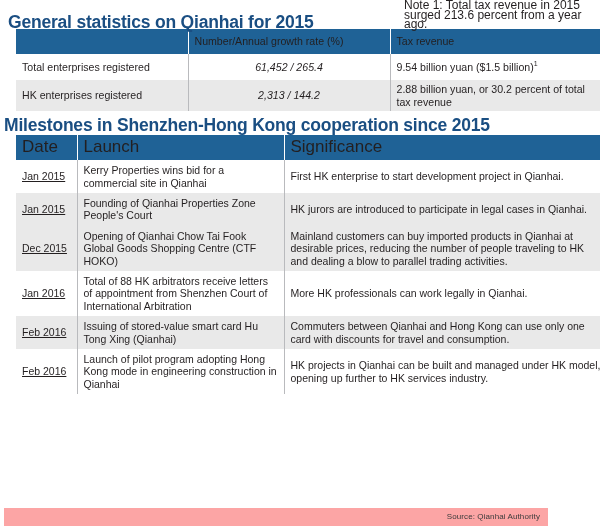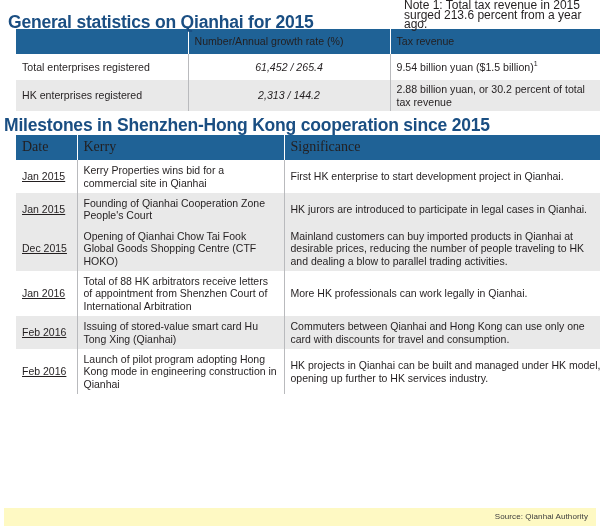--- a/index.html
+++ b/index.html
@@ -93,30 +93,30 @@
   .t2 .c1 { width: 61px; }
   .t2 .c2 { width: 207px; }
   .t2 .c3 { width: 324px; }
   .t2 tbody td {
     border-left: 1px solid #b9babd;
     font-size: 10.5px;
     line-height: 12.4px;
     padding: 4px 6px;
   }
   .t2 tbody td:first-child { border-left: none; text-decoration: underline; }
-  .t2 .hdr-row th { font-size: 14px; font-family: Liberation Serif, serif; }
+  .t2 .hdr-row th { font-size: 17px; }
 
   
   .source-bar {
     position: absolute;
     left: 4px;
     bottom: 4px;
-    width: 592px;
+    width: 544px;
     height: 18px;
-    background: #fef9c3;
+    background: #fca5a5;
     box-sizing: border-box;
   }
   .source-text {
     position: absolute;
     right: 8px;
     top: 4px;
     font-size: 8px;
     color: #3b3b3b;
     letter-spacing: 0.1px;
   }
@@ -164,33 +164,33 @@
 
   <table class="grid t2">
     <colgroup>
       <col class="c1">
         <col class="c2">
         <col class="c3">
     </colgroup>
     <thead>
       <tr class="hdr-row">
         <th>Date</th>
-        <th>Kerry</th>
+        <th>Launch</th>
         <th>Significance</th>
       </tr>
     </thead>
     <tbody>
       <tr>
         <td>Jan 2015</td>
         <td>Kerry Properties wins bid for a commercial site in Qianhai</td>
         <td>First HK enterprise to start development project in Qianhai.</td>
       </tr>
       <tr class="row-alt">
         <td>Jan 2015</td>
-        <td>Founding of Qianhai Cooperation Zone People's Court</td>
+        <td>Founding of Qianhai Properties Zone People's Court</td>
         <td>HK jurors are introduced to participate in legal cases in Qianhai.</td>
       </tr>
       <tr class="row-alt">
         <td>Dec 2015</td>
         <td>Opening of Qianhai Chow Tai Fook Global Goods Shopping Centre (CTF HOKO)</td>
         <td>Mainland customers can buy imported products in Qianhai at desirable prices, reducing the number of people traveling to HK and dealing a blow to parallel trading activities.</td>
       </tr>
       <tr>
         <td>Jan 2016</td>
         <td>Total of 88 HK arbitrators receive letters of appointment from Shenzhen Court of International Arbitration</td>

